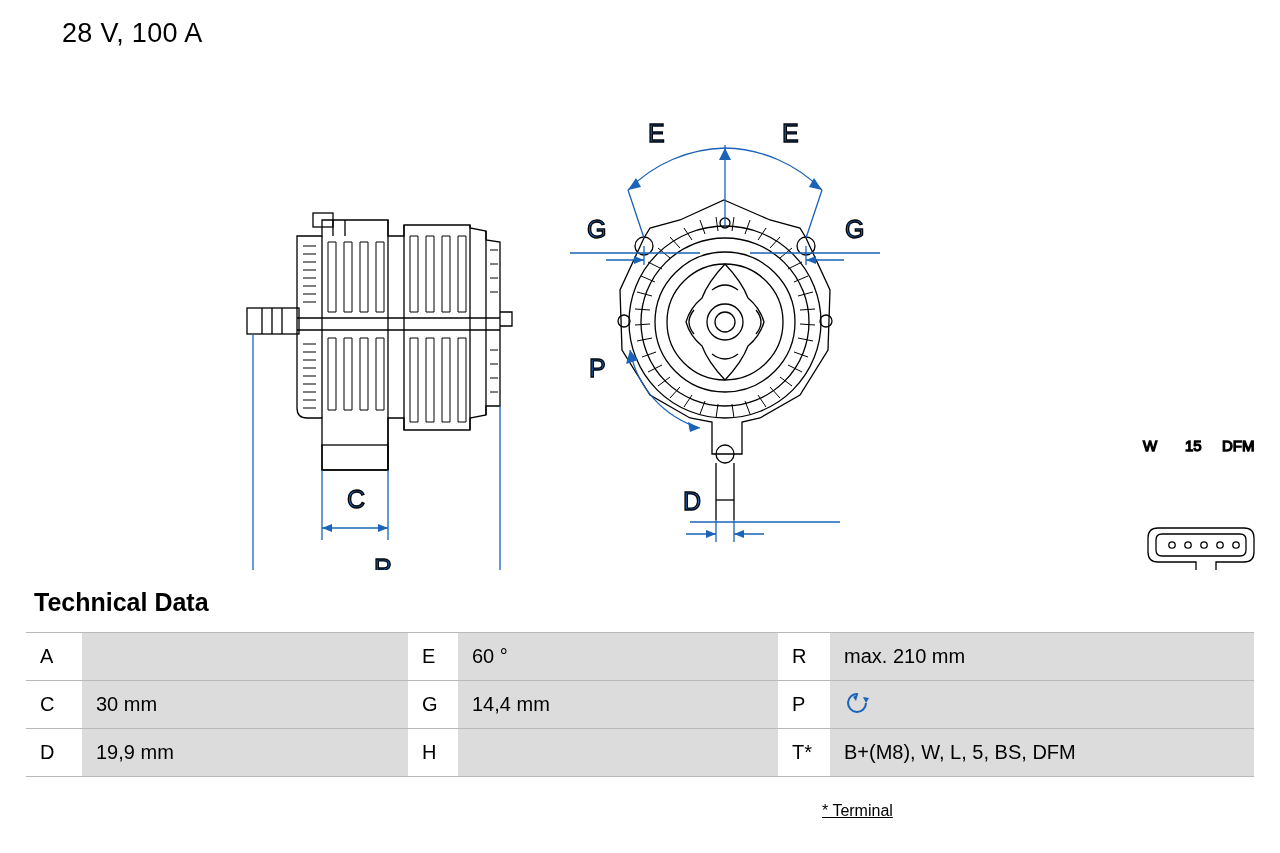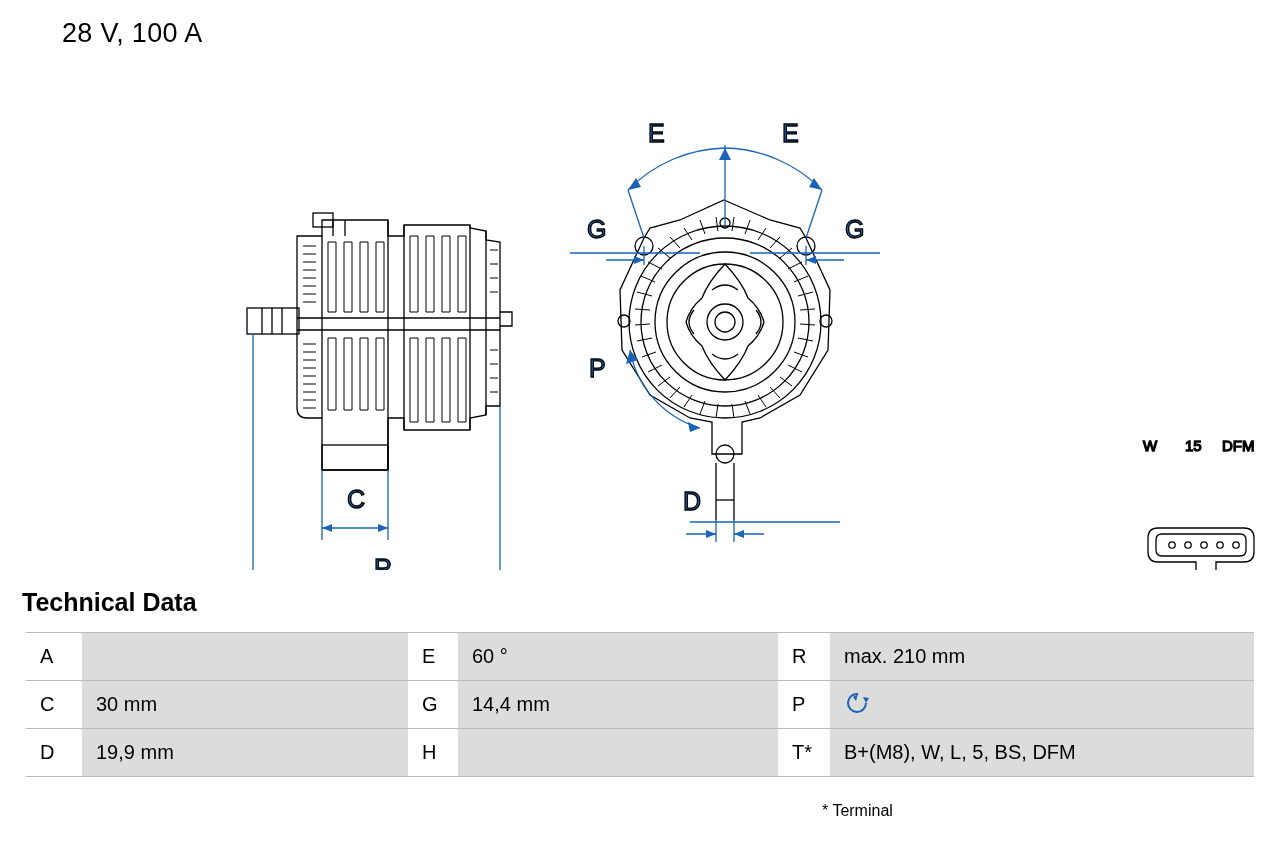--- a/index.html
+++ b/index.html
@@ -21,21 +21,21 @@
   }
   .drawing-area{
     position:absolute;
     left:0; top:50px;
     width:1280px; height:520px;
   }
   .drawing-area svg{display:block;}
 
   .tech-title{
     position:absolute;
-    left:22px; top:588px;
+    left:34px; top:588px;
     font-size:25px;
     font-weight:bold;
   }
   table.tech{
     position:absolute;
     left:26px; top:632px;
     width:1228px;
     border-collapse:collapse;
     font-size:20px;
   }
@@ -58,20 +58,21 @@
   }
   td.v1{width:312px;}
   td.k2{width:36px;}
   td.v2{width:306px;}
   td.k3{width:38px;}
   td.v3{width:auto;}
   .footnote{
     position:absolute;
     left:822px; top:802px;
     font-size:16px;
+    text-decoration:underline;
   }
   .p-icon{display:inline-block;vertical-align:middle;}
 </style>
 </head>
 <body>
 
 <div class="title">28 V, 100 A</div>
 
 <div class="drawing-area">
 <svg width="1280" height="520" viewBox="0 0 1280 520" xmlns="http://www.w3.org/2000/svg">

